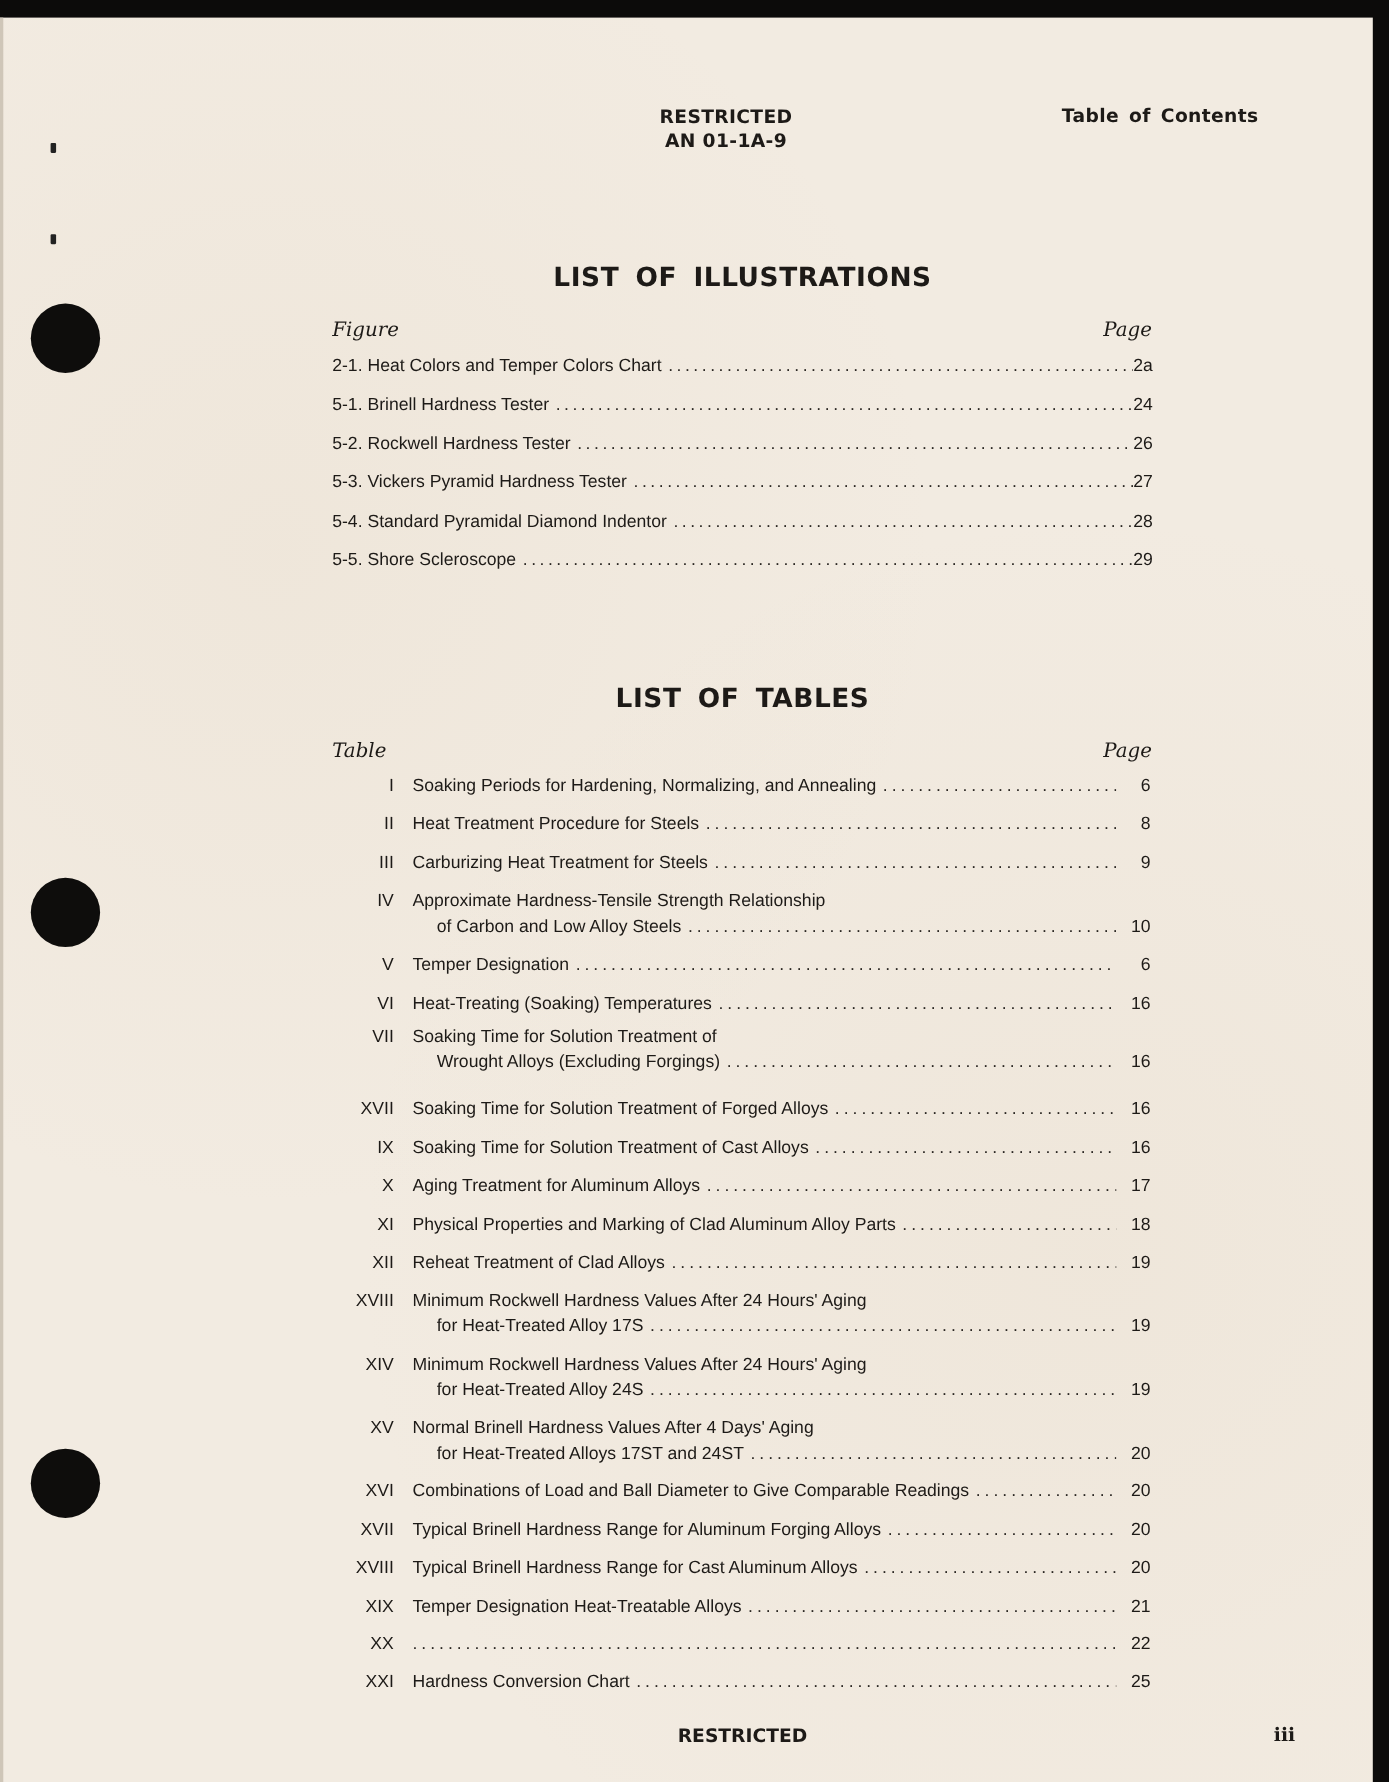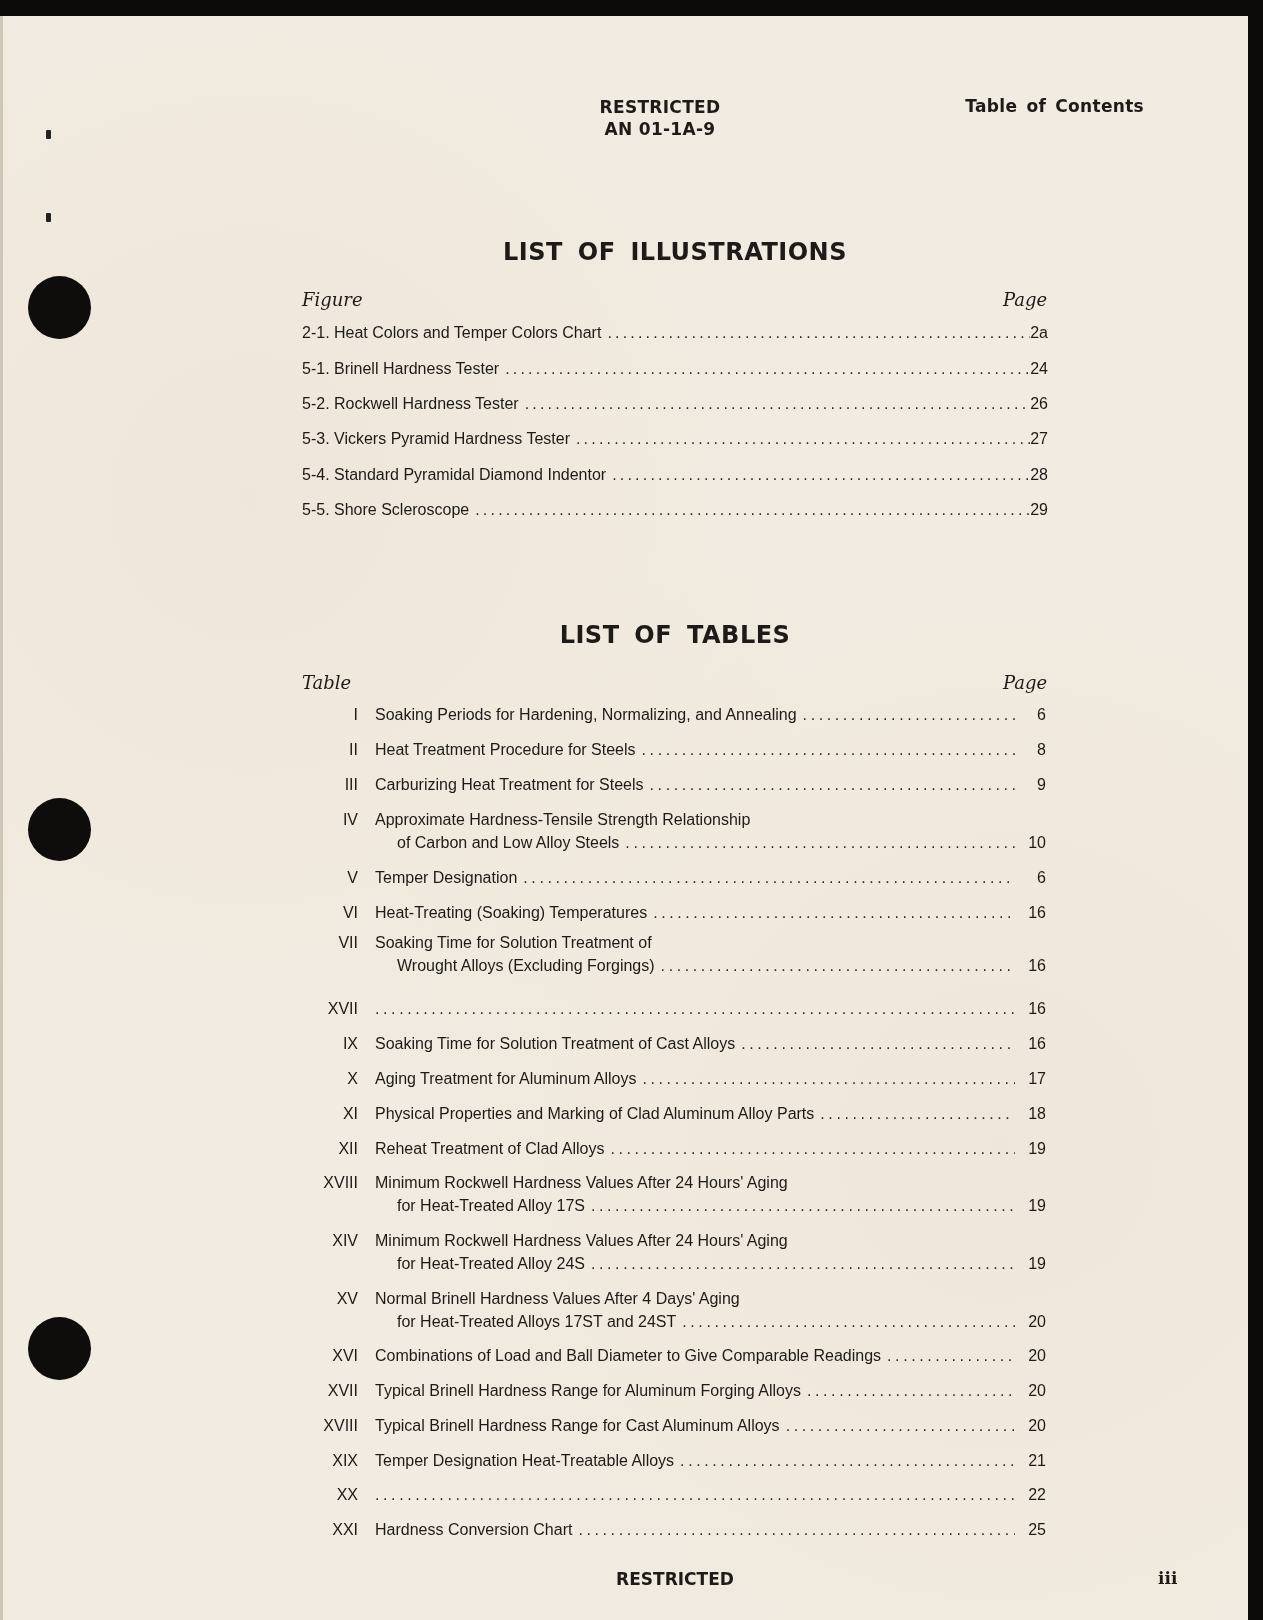--- a/index.html
+++ b/index.html
@@ -192,20 +192,21 @@
         </div>
         <div class="line indent" style="top:23px">
           <span class="lbl">Wrought Alloys (Excluding Forgings)</span>
           <span class="dots">................................................................................................................</span>
         </div>
         <span class="pg" style="top:23px">16</span>
       </div>
       <div class="tbl-row serif" style="top: 984px;">
         <span class="num" style="top:0">XVII</span>
         <div class="line" style="top:0">
+          <span class="lbl">Soaking Time for Solution Treatment of Forged Alloys</span>
           <span class="dots">................................................................................................................</span>
         </div>
         <span class="pg" style="top:0">16</span>
       </div>
       <div class="tbl-row serif" style="top: 1019px;">
         <span class="num" style="top:0">IX</span>
         <div class="line" style="top:0">
           <span class="lbl">Soaking Time for Solution Treatment of Cast Alloys</span>
           <span class="dots">................................................................................................................</span>
         </div>

